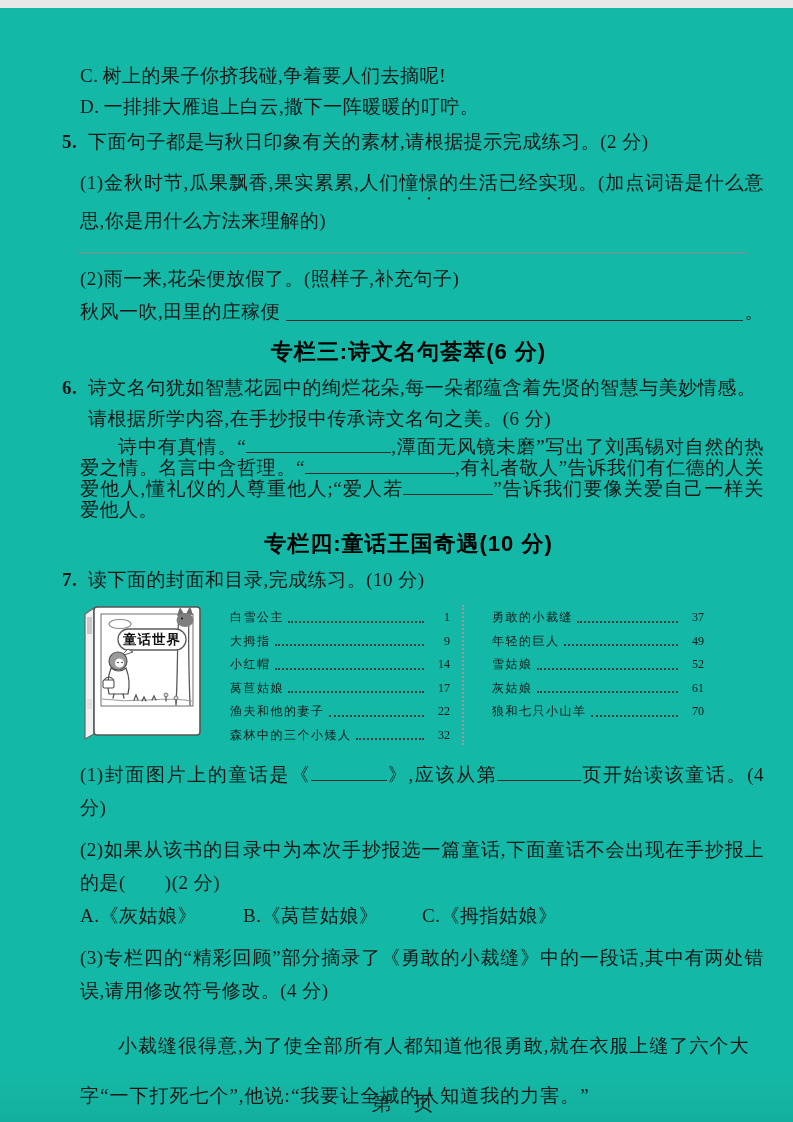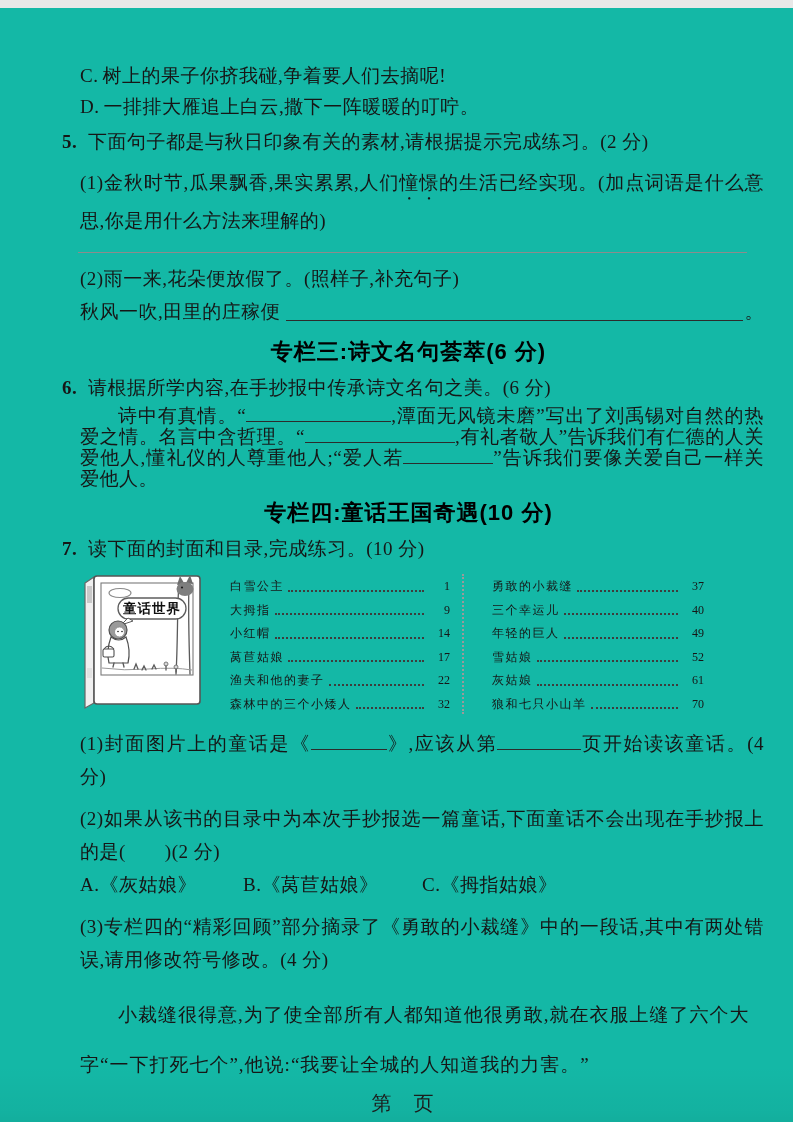--- a/index.html
+++ b/index.html
@@ -91,20 +91,21 @@
       <span>秋风一吹,田里的庄稼便</span>
       <span class="fill"></span>
       <span>。</span>
     </div>
 
     <div class="sec-title">专栏三:诗文名句荟萃(6 分)</div>
 
     <div class="qrow">
       <span class="qnum">6.</span>
       <span class="qbody">
+        <span class="block">诗文名句犹如智慧花园中的绚烂花朵,每一朵都蕴含着先贤的智慧与美妙情感。</span>
         <span class="block">请根据所学内容,在手抄报中传承诗文名句之美。(6 分)</span>
       </span>
     </div>
 
     <div class="q6para">
       <span>诗中有真情。“</span><span class="blank bw145"></span><span>,潭面无风镜未磨”写出了刘禹锡对自然的热爱之情。名言中含哲理。“</span><span class="blank bw150"></span><span>,有礼者敬人”告诉我们有仁德的人关爱他人,懂礼仪的人尊重他人;“爱人若</span><span class="blank bw90"></span><span>”告诉我们要像关爱自己一样关爱他人。</span>
     </div>
 
     <div class="sec-title">专栏四:童话王国奇遇(10 分)</div>
 
@@ -180,25 +181,20 @@
 
       <div class="toc-sep"></div>
 
       <div class="toc toc-right">
         <div class="toc-row">
             <span class="toc-title">勇敢的小裁缝</span>
             <span class="toc-leader"></span>
             <span class="toc-page">37</span>
           </div>
         <div class="toc-row">
-            <span class="toc-title">三个幸运儿</span>
-            <span class="toc-leader"></span>
-            <span class="toc-page">40</span>
-          </div>
-        <div class="toc-row">
             <span class="toc-title">年轻的巨人</span>
             <span class="toc-leader"></span>
             <span class="toc-page">49</span>
           </div>
         <div class="toc-row">
             <span class="toc-title">雪姑娘</span>
             <span class="toc-leader"></span>
             <span class="toc-page">52</span>
           </div>
         <div class="toc-row">

